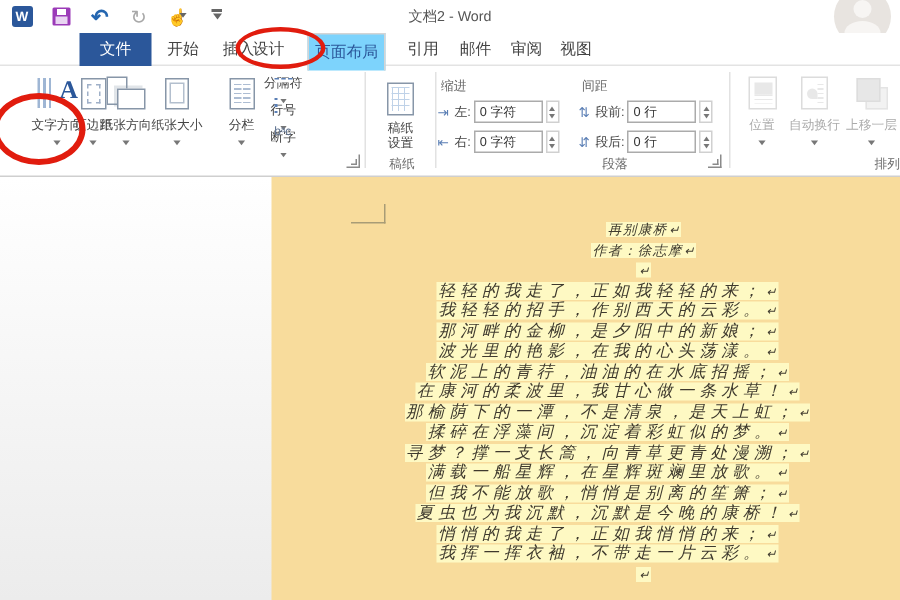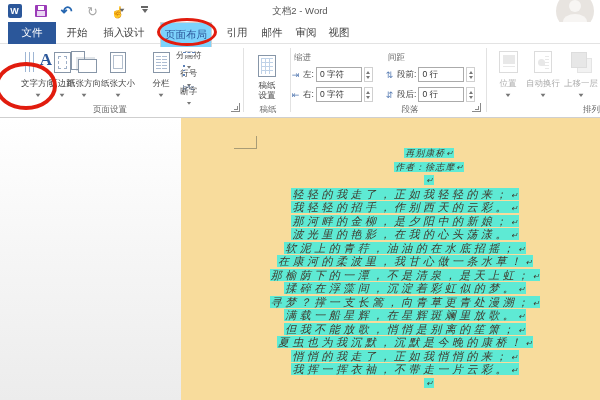--- a/index.html
+++ b/index.html
@@ -22,21 +22,21 @@
   .qat .mini { transform:scale(.8); margin-left:-6px; }
   .qatdrop { display:flex; flex-direction:column; align-items:center; gap:1px; }
   .qatdrop::before { content:""; width:7px; height:1.5px; background:#666; }
   .wintitle { position:absolute; left:0; right:0; top:5px; text-align:center; font-size:9.5px; color:#555; }
   .avatar { position:absolute; left:556px; top:-8px; width:38px; height:38px; border-radius:50%; background:#E8E4E0; overflow:hidden; }
   .avatar::before { content:""; position:absolute; left:13px; top:8px; width:12px; height:12px; border-radius:50%; background:#F7F5F3; }
   .avatar::after { content:""; position:absolute; left:7px; top:22px; width:24px; height:16px; border-radius:50%; background:#F7F5F3; }
 
   
   .tabbar { position:absolute; left:0; top:22px; width:600px; height:22px; background:#fff; border-bottom:1px solid #E3E3E3; }
-  .tab { position:absolute; top:0; height:22px; display:flex; align-items:center; justify-content:center; font-size:10.5px; color:#444; cursor:default; }
+  .tab { position:absolute; top:0; height:22px; display:flex; align-items:center; justify-content:center; font-size:10.5px; color:#444; cursor:default;margin-left:45px; }
   .tab.file { background:#2B579A; color:#fff; }
   .tab.active { background:#7dd3fc; color:#2B579A; border:1px solid #D4D4D4; border-bottom:none; height:25px; z-index:2; }
 
   
   .ribbon { position:absolute; left:0; top:44px; width:600px; height:74px; background:#fff; border-bottom:1px solid #CFCFCF; }
   .vsep { position:absolute; top:4px; height:64px; width:1px; background:#E2E2E2; }
   .grplabel { position:absolute; top:60px; font-size:8.5px; color:#6A6A6A; text-align:center; }
   .launcher { position:absolute; top:59px; width:9px; height:9px; border-right:1px solid #8a8a8a; border-bottom:1px solid #8a8a8a; cursor:default; }
   .launcher::after { content:""; position:absolute; right:1px; bottom:1px; width:3px; height:3px; border-right:1px solid #8a8a8a; border-bottom:1px solid #8a8a8a; }
 
@@ -107,21 +107,21 @@
   
   .redcirc { position:absolute; border:3.5px solid #E11C0E; border-radius:50%; z-index:20; pointer-events:none; }
 
   
   .docarea { position:absolute; left:0; top:118px; width:600px; height:282px; background:linear-gradient(#fff,#ececec); }
   .page { position:absolute; left:181px; top:0; width:419px; height:282px; background:#F8DC9C; }
   .cornermark { position:absolute; left:53px; top:18px; width:23px; height:13px; border-right:1px solid #A89C76; border-bottom:1px solid #A89C76; }
   .poem { position:absolute; left:0; top:29px; width:100%; padding-left:29px; text-align:center;
           font-family:"Liberation Serif",serif; font-style:italic; color:#3F3A2E; }
   .pline { height:13.5px; line-height:13.5px; font-size:11px; letter-spacing:3.5px; white-space:nowrap; }
-  .pline .hl { background:#5eead4; padding:0 1px; }
+  .pline .hl { background:#fef9c3; padding:0 1px; }
   .pline .pc { font-size:8px; letter-spacing:0; margin-left:1px; }
   .pline.t { font-size:9px; letter-spacing:1px; transform:translateX(24px); }
   .plines { display:contents; }
 </style>
 </head>
 <body>
 
 <div class="titlebar">
   <div class="qat">
     <div class="qbtn">
@@ -204,21 +204,20 @@
       <span class="mi mi-lnum"></span>
       <span class="slabel">行号</span>
         <span class="caret"></span>
     </div>
     <div class="smallbtn">
       <span class="mi mi-hyph"></span>
       <span class="slabel">断字</span>
         <span class="caret"></span>
     </div>
   </div>
-  <div class="grplabel" style="left:60px;width:100px;">页面设置</div>
   <div class="launcher" style="left:231px;"></div>
   <div class="vsep" style="left:243px;"></div>
 
   <div class="bigbtn" style="left:248px;width:38px;justify-content:center;">
     <div class="bicon">
         <span class="ico-grid"></span>
       </div>
     <div class="blabel2">稿纸设置</div>
   </div>
   <div class="grplabel" style="left:248px;width:40px;">稿纸</div>

